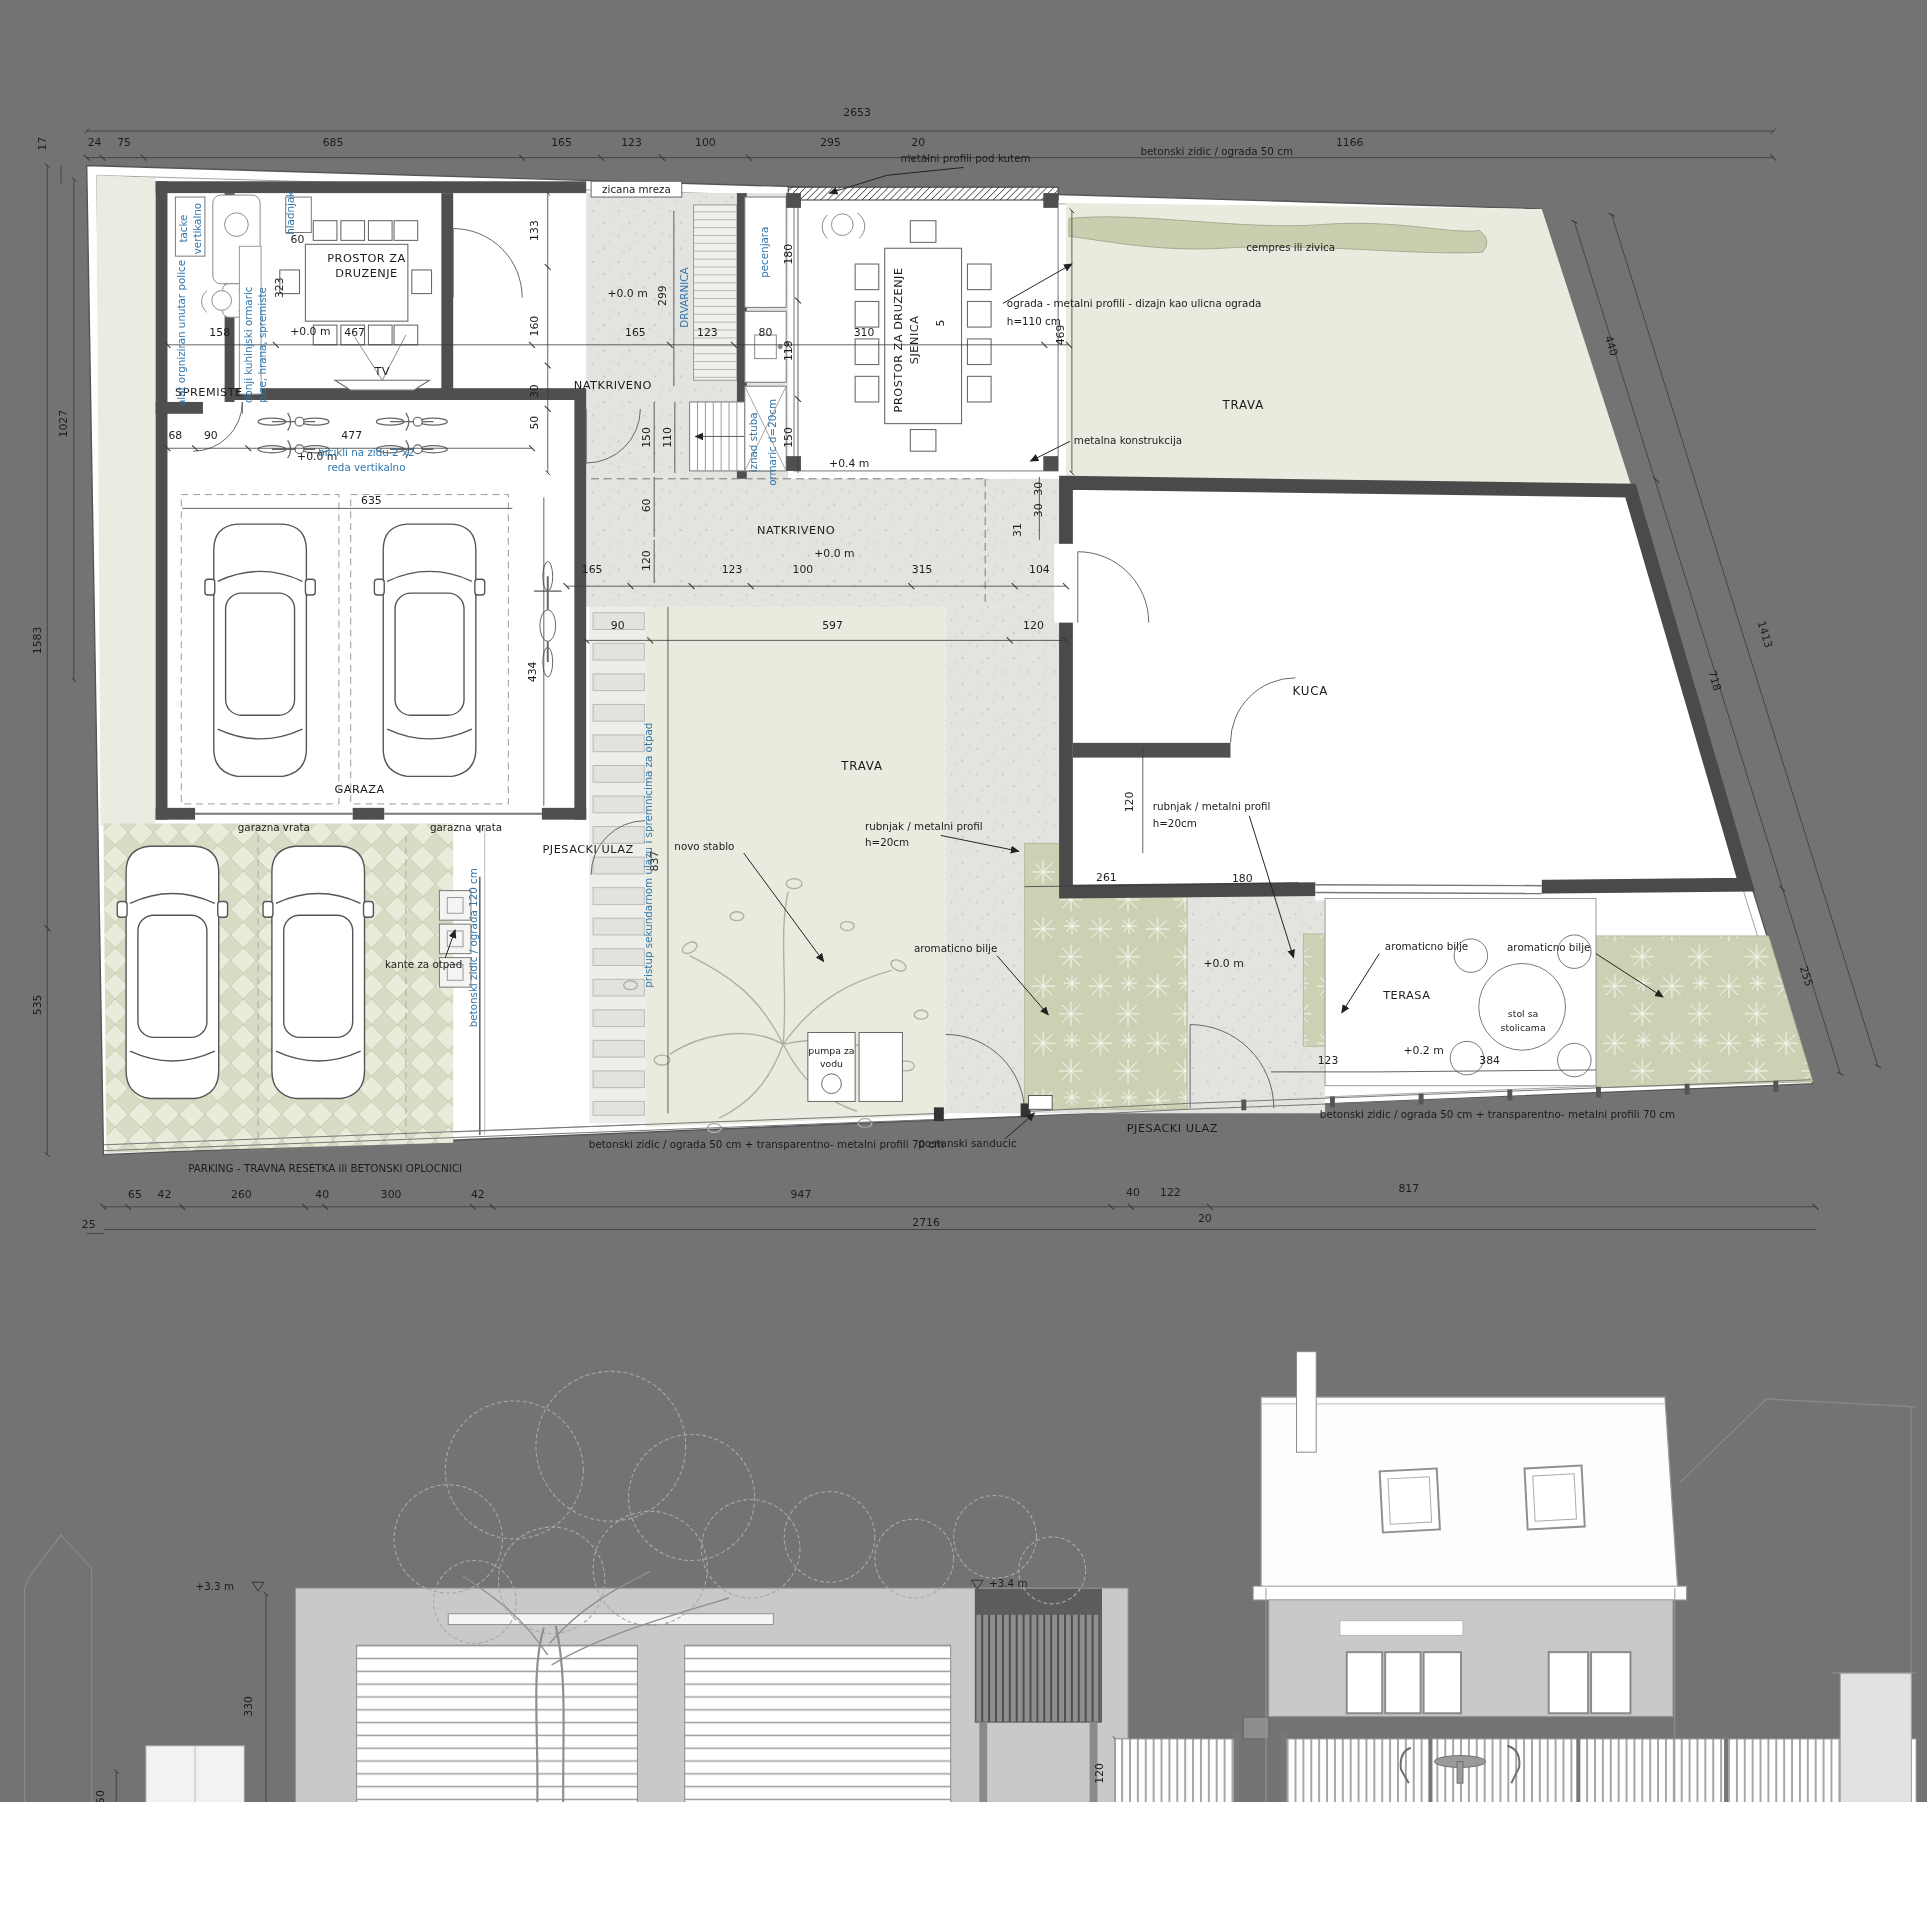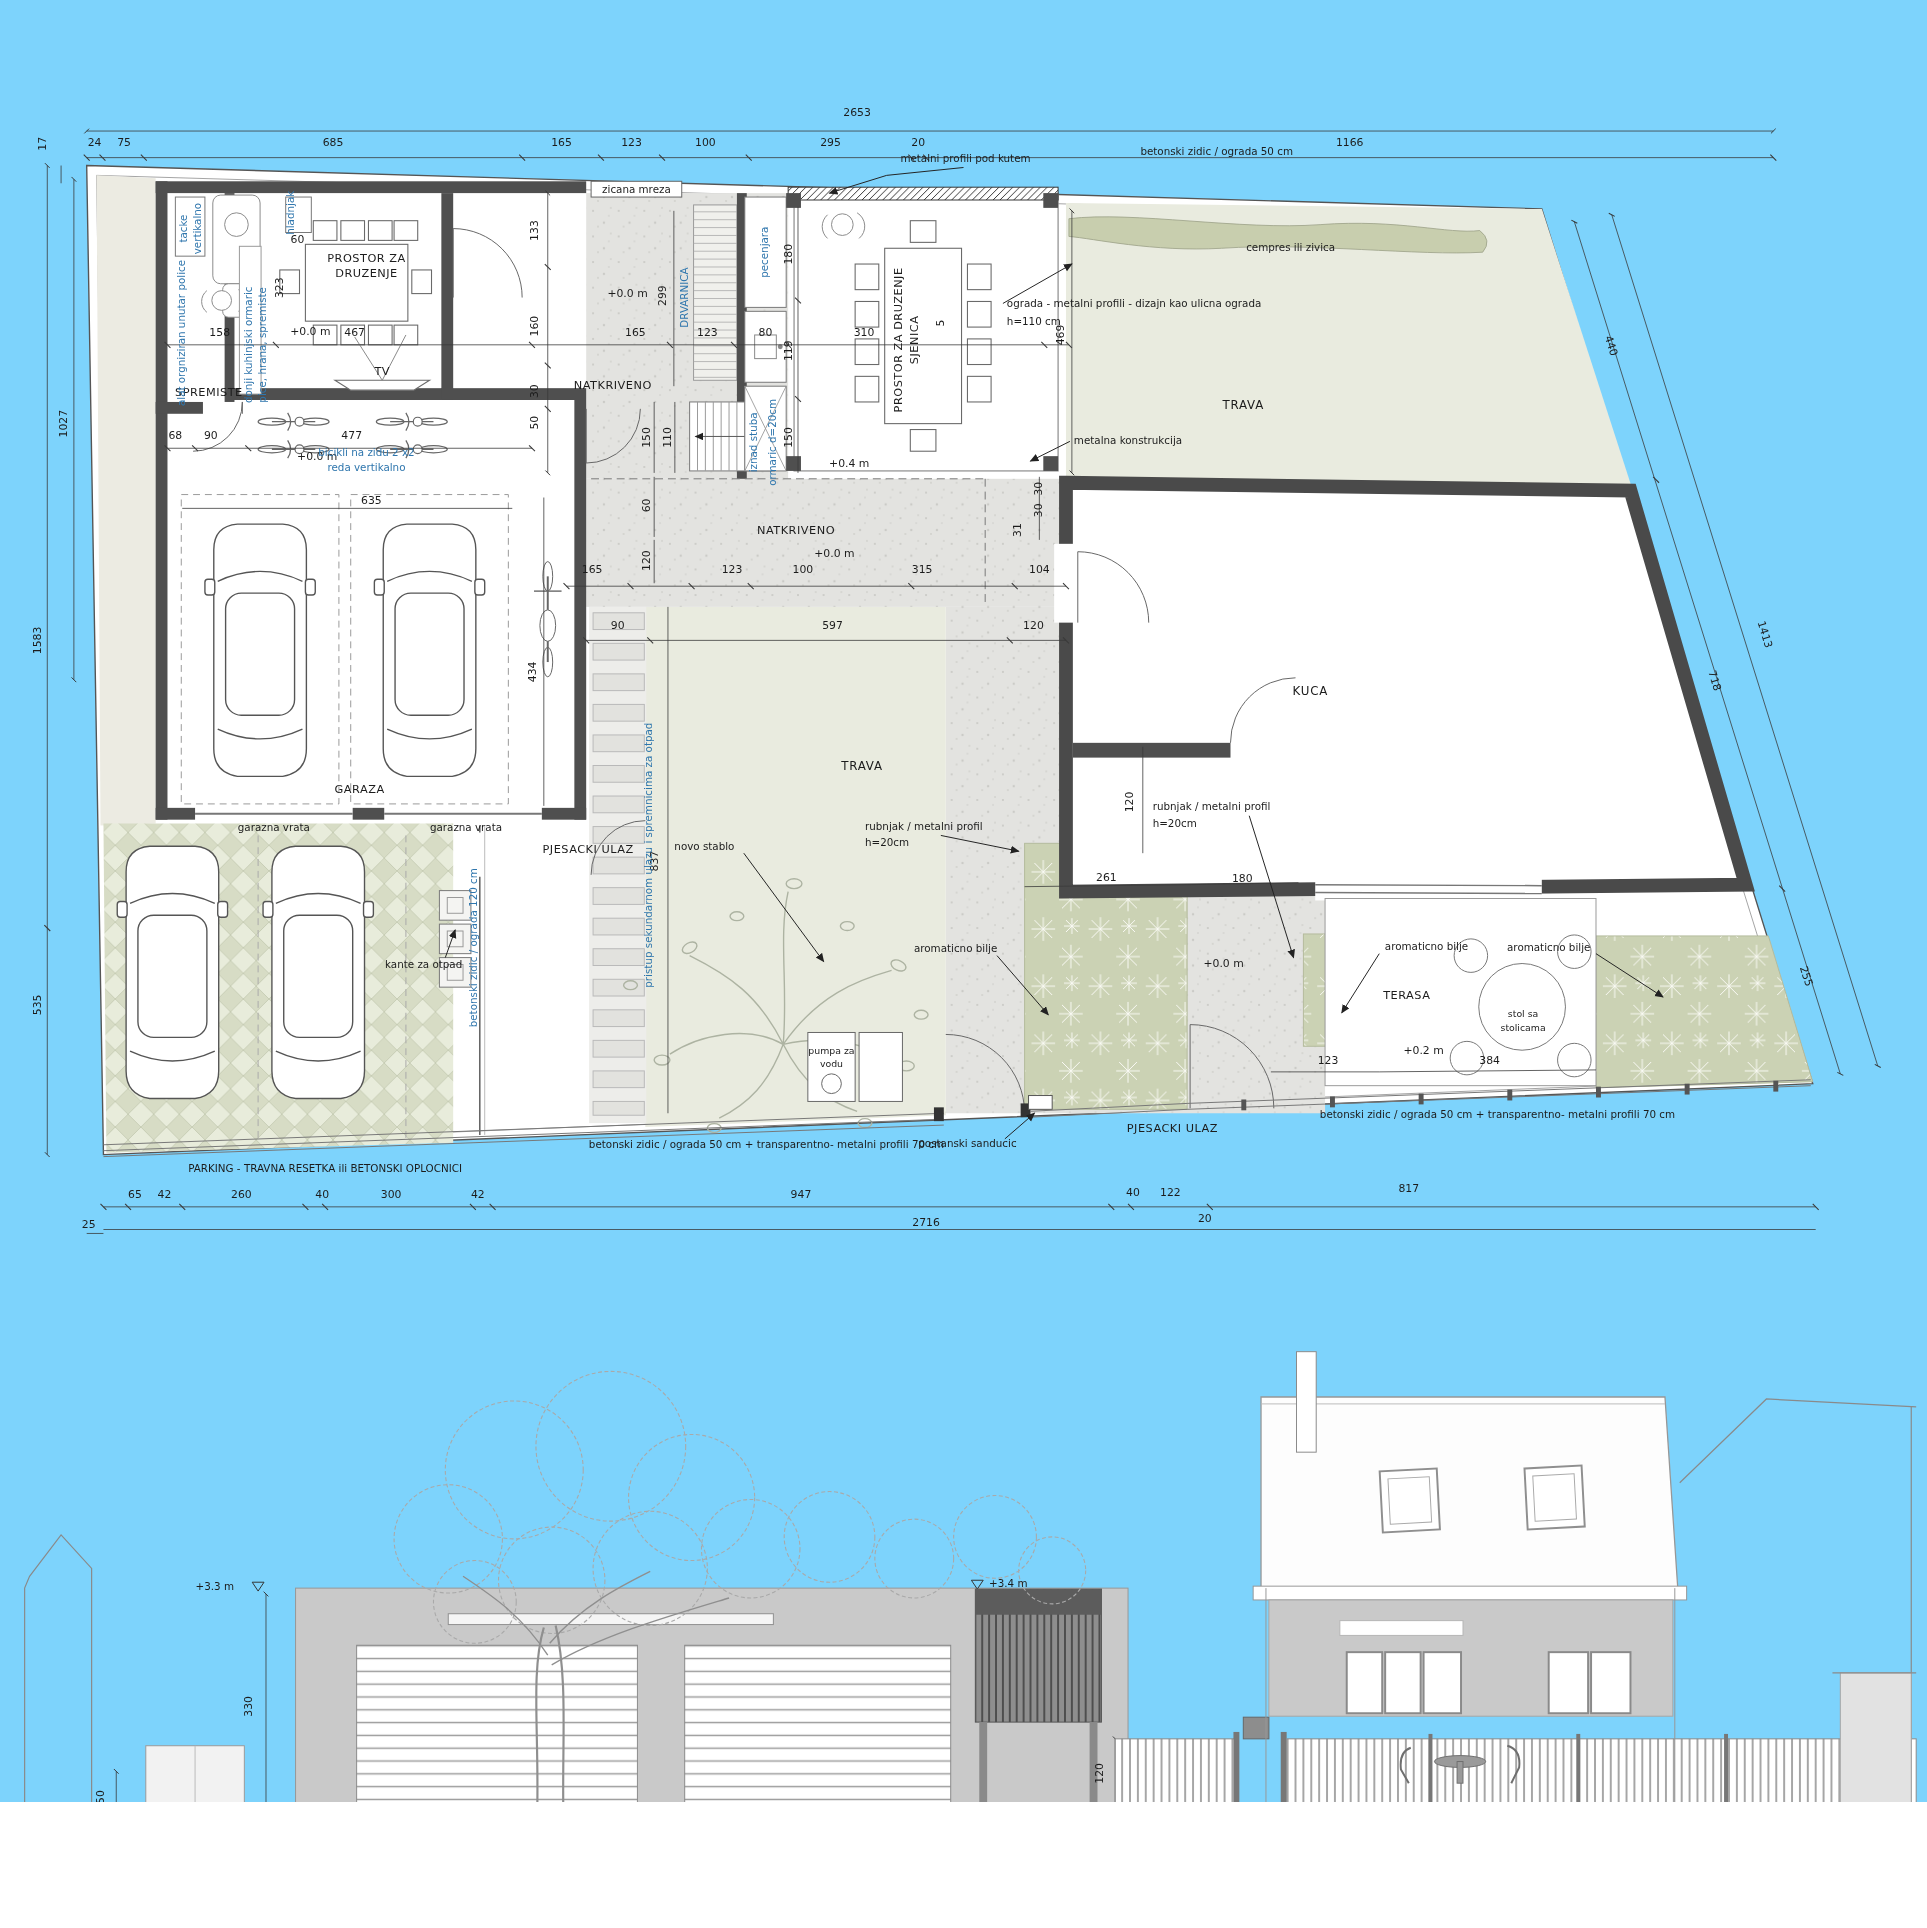--- a/index.html
+++ b/index.html
@@ -1,16 +1,16 @@
 <!DOCTYPE html>
 <html><head>
 <meta charset="utf-8">
 <style>
   html,body{margin:0;padding:0;background:#fff}
-  #canvas{width:1928px;height:1802px;position:relative;background:#7dd3fc}
+  #canvas{width:1928px;height:1802px;position:relative;background:#737373}
   svg{display:block}
   .lbl{font-family:"DejaVu Sans","Liberation Sans",sans-serif;text-anchor:middle;fill:#1c1c1c}
   .dim{font-size:11px}
   .room{font-size:11.5px;letter-spacing:.5px}
   .big{font-size:12px;letter-spacing:.8px}
   .blue{font-size:10.5px;fill:#2f76ad}
   .ann{font-size:10.5px}
   .small{font-size:9.5px}
   .wall{fill:#4f4f4f}
   .thin{stroke:#666;stroke-width:1;fill:none}

